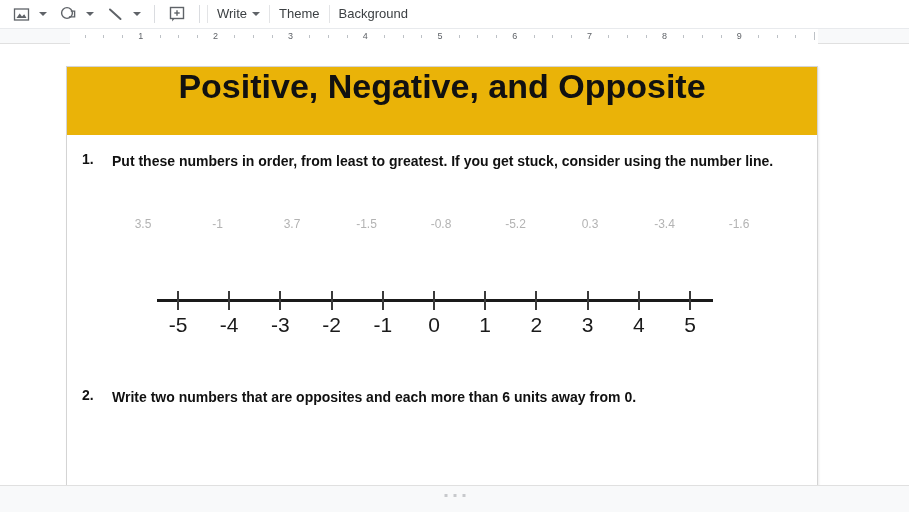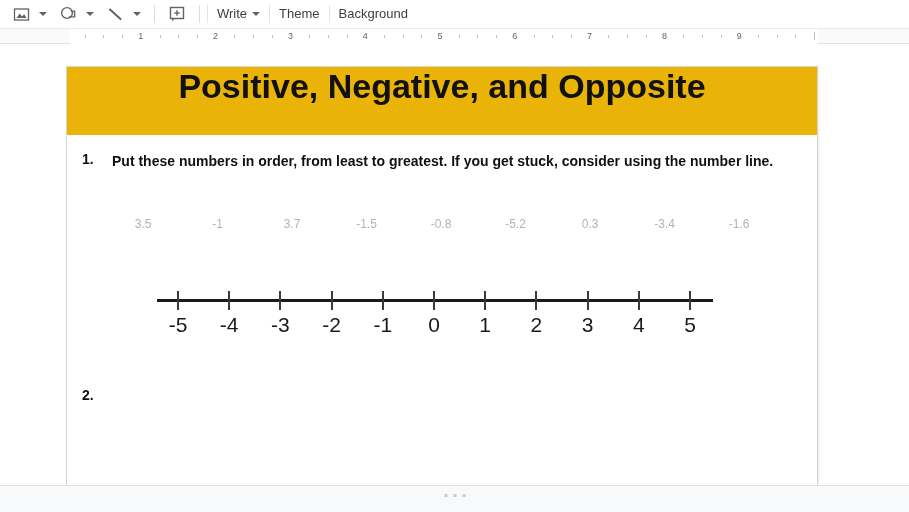--- a/index.html
+++ b/index.html
@@ -416,20 +416,21 @@
         <div class="nl-tick" style="left: 429.6px;"></div>
         <div class="nl-label" style="left: 430.6px;">3</div>
         <div class="nl-tick" style="left: 480.8px;"></div>
         <div class="nl-label" style="left: 481.8px;">4</div>
         <div class="nl-tick" style="left: 532px;"></div>
         <div class="nl-label" style="left: 533px;">5</div>
       </div>
 
     <div class="q-block" id="q2">
       <span class="q-num">2.</span>
+      <span class="q-text">Write two numbers that are opposites and each more than 6 units away from 0.</span>
     </div>
 
   </div>
 </div>
 
 <div id="bottom-strip">
   <div id="drag-handle">
     <span class="dot"></span>
     <span class="dot"></span>
     <span class="dot"></span>

